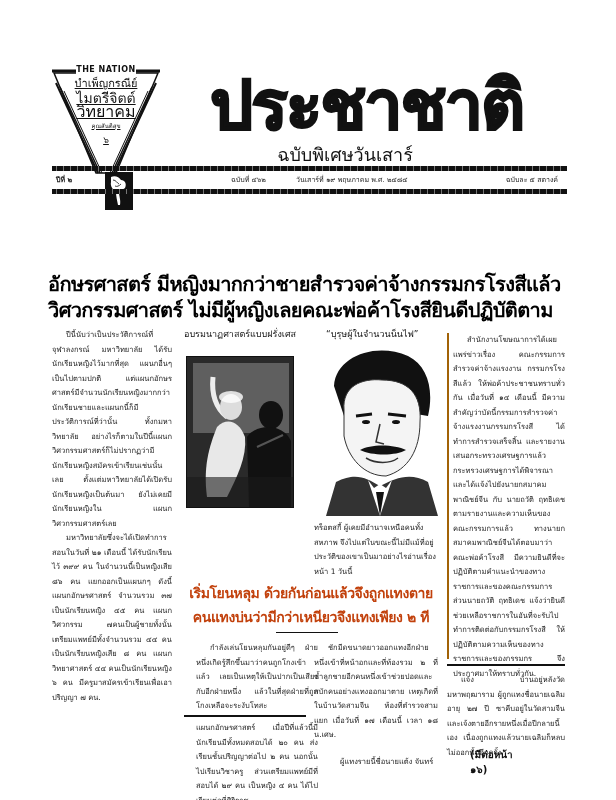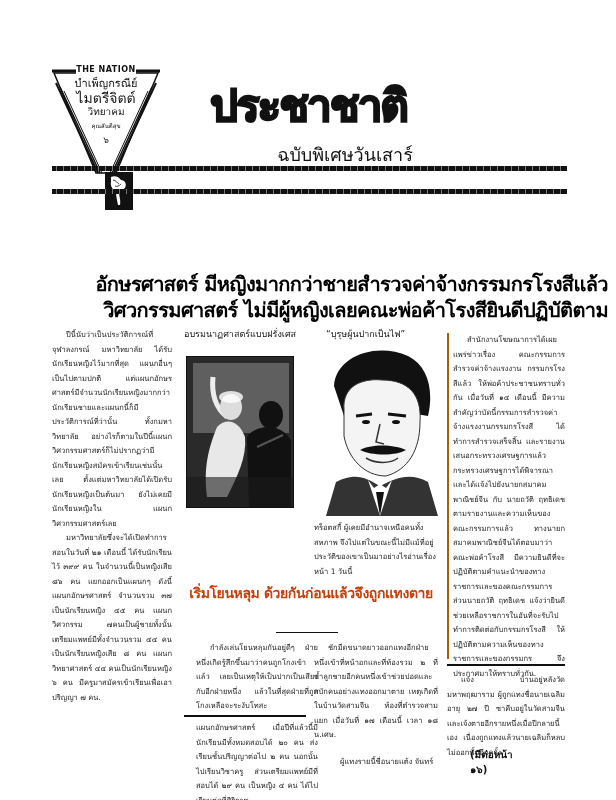--- a/index.html
+++ b/index.html
@@ -8,32 +8,32 @@
 
     .page { position: absolute; left: 0; top: 0; width: 529px; height: 800px; background: #fff; }
 
     
     .funnel { position: absolute; left: 52px; top: 65px; width: 108px; height: 110px; }
     .funnel svg { position: absolute; left: 0; top: 0; }
     .funnel-top { position: absolute; left: 0; top: 0; width: 108px; text-align: center;
       font: bold 8px "DejaVu Sans", sans-serif; letter-spacing: 0.5px; }
     .funnel-lines { position: absolute; left: 20px; top: 12px; width: 68px; text-align: center;
       font-family: "DejaVu Serif", serif; color: #111; }
-    .funnel-lines div { line-height: 14px; }
+    .funnel-lines div { line-height: 14px; text-decoration: underline; }
     .fl1 { font-size: 11px; }
     .fl2 { font-size: 14px; }
-    .fl3 { font-size: 10px; }
+    .fl3 { font-size: 16px; }
     .fl4 { font-size: 6px; }
     .fl5 { font-size: 9px; }
 
     .map-box { position: absolute; left: 105px; top: 172px; width: 28px; height: 38px;
       border: 2px solid #111; background: #fff; overflow: hidden; }
 
     .title { position: absolute; left: 210px; top: 66px; width: 285px; height: 90px;
-      font-family: "DejaVu Sans", sans-serif; font-weight: bold; font-size: 44px;
+      font-family: "DejaVu Sans", sans-serif; font-weight: bold; font-size: 68px;
       line-height: 80px; color: #111; letter-spacing: -2px;
       -webkit-text-stroke: 2px #111; white-space: nowrap; }
     .subtitle { position: absolute; left: 235px; top: 140px; width: 220px; text-align: center;
       font: 18px "DejaVu Sans", sans-serif; color: #111; }
 
     .rule { position: absolute; left: 52px; width: 515px; height: 5px;
       background: repeating-linear-gradient(90deg, #111 0 4px, #777 4px 5px, #111 5px 7px); }
     .rule.r1 { top: 166px; }
     .rule.r2 { top: 189px; }
 
@@ -41,21 +41,21 @@
       font: 7px "DejaVu Sans", sans-serif; color: #222; }
     .dateline span { position: absolute; top: 0; white-space: nowrap; }
     .dl-year { left: 0; font-weight: bold; }
     .dl-issue { left: 175px; }
     .dl-date { left: 240px; }
     .dl-price { right: 6px; }
 
     
     .hl1 { position: absolute; left: 48px; top: 222px; width: 560px; text-align: center;
       font: bold 30px "DejaVu Serif", serif; letter-spacing: -0.5px; color: #000; white-space: nowrap; }
-    .hl2, .hl3 { position: absolute; left: 48px; width: 560px; text-align: right;
+    .hl2, .hl3 { position: absolute; left: 48px; width: 560px; text-align: left;
       font: bold 20px "DejaVu Serif", serif; color: #000; white-space: nowrap; letter-spacing: -0.6px; }
     .hl2 { top: 268px; }
     .hl3 { top: 294px; }
 
     
     .col { position: absolute; font: 7.5px "DejaVu Sans", sans-serif; line-height: 14.5px; color: #1a1a1a;
       text-align: justify; }
     .col p { text-indent: 14px; }
     .col-left { left: 52px; top: 328px; width: 120px; height: 440px; }
     .col-right { left: 447px; top: 333px; width: 118px; height: 326px; border-left: 2px solid #a16207; padding-left: 4px; }
@@ -119,32 +119,38 @@
       <rect x="0" y="0" width="24" height="34" fill="#111"></rect>
       <path d="M4,3 C8,1 12,3 14,6 C18,6 20,10 18,14 C16,16 14,15 12,18 C12,22 14,26 13,31 L11,31 C10,26 9,22 9,18 C6,16 3,12 4,8 Z" fill="#fff"></path>
       <path d="M6,6 C9,6 10,9 12,10 M8,12 C10,13 12,12 14,10" stroke="#111" stroke-width="0.8" fill="none"></path>
     </svg>
   </div>
 
   <div class="title">ประชาชาติ</div>
   <div class="subtitle">ฉบับพิเศษวันเสาร์</div>
 
   <div class="rule r1"></div>
+  <div class="dateline">
+    <span class="dl-year">ปีที่ ๒</span>
+    <span class="dl-issue">ฉบับที่ ๔๖๒</span>
+    <span class="dl-date">วันเสาร์ที่ ๑๙ พฤษภาคม พ.ศ. ๒๔๘๔</span>
+    <span class="dl-price">ฉบับละ ๕ สตางค์</span>
+  </div>
   <div class="rule r2"></div>
 
   <div class="hl2">อักษรศาสตร์ มีหญิงมากกว่าชายสำรวจค่าจ้างกรรมกรโรงสีแล้ว</div>
   <div class="hl3">วิศวกรรมศาสตร์ ไม่มีผู้หญิงเลยคณะพ่อค้าโรงสียินดีปฏิบัติตาม</div>
 
   <div class="col col-left">
     <p>ปีนี้นับว่าเป็นประวัติการณ์ที่จุฬาลงกรณ์ มหาวิทยาลัย ได้รับนักเรียนหญิงไว้มากที่สุด แผนกอื่นๆเป็นไปตามปกติ แต่แผนกอักษรศาสตร์มีจำนวนนักเรียนหญิงมากกว่านักเรียนชายและแผนกนี้ก็มีประวัติการณ์ที่ว่านั้น ทั้งกมหาวิทยาลัย อย่างไรก็ตามในปีนี้แผนกวิศวกรรมศาสตร์ก็ไม่ปรากฏว่ามีนักเรียนหญิงสมัครเข้าเรียนเช่นนั้นเลย ตั้งแต่มหาวิทยาลัยได้เปิดรับนักเรียนหญิงเป็นต้นมา ยังไม่เคยมีนักเรียนหญิงใน แผนกวิศวกรรมศาสตร์เลย</p>
     <p>มหาวิทยาลัยซึ่งจะได้เปิดทำการสอนในวันที่ ๒๑ เดือนนี้ ได้รับนักเรียนไว้ ๓๙๙ คน ในจำนวนนี้เป็นหญิงเสีย ๘๖ คน แยกออกเป็นแผนกๆ ดังนี้ แผนกอักษรศาสตร์ จำนวนรวม ๓๗ เป็นนักเรียนหญิง ๔๕ คน แผนกวิศวกรรม ๗คนเป็นผู้ชายทั้งนั้น เตรียมแพทย์มีทั้งจำนวนรวม ๔๔ คนเป็นนักเรียนหญิงเสีย ๘ คน แผนกวิทยาศาสตร์ ๔๔ คนเป็นนักเรียนหญิง ๖ คน มีครูมาสมัครเข้าเรียนเพื่อเอาปริญญา ๗ คน.</p>
   </div>
 
   <div class="caption cap-left">อบรมนาฏศาสตร์แบบฝรั่งเศส</div>
-  <div class="caption cap-right">“บุรุษผู้นปากเป็นไฟ”</div>
+  <div class="caption cap-right">“บุรุษผู้ในจำนวนน็นไฟ”</div>
 
   <div class="photo-left">
     <svg width="108" height="152" viewBox="0 0 108 152">
       <rect width="108" height="152" fill="#2a2a2a"></rect>
       <rect x="6" y="6" width="96" height="70" fill="#8a8a8a" opacity="0.55"></rect>
       <path d="M26,20 C24,40 30,52 40,60" stroke="#eee" stroke-width="5" fill="none"></path>
       <ellipse cx="44" cy="50" rx="11" ry="13" fill="#ddd"></ellipse>
       <ellipse cx="44" cy="40" rx="12" ry="6" fill="#fff" opacity="0.8"></ellipse>
       <path d="M30,70 C40,60 52,64 58,80 C60,100 50,120 40,140 L20,140 C16,110 22,90 30,70 Z" fill="#e8e8e8"></path>
       <ellipse cx="84" cy="58" rx="12" ry="14" fill="#111"></ellipse>
@@ -166,20 +172,21 @@
       <path d="M50,112 C60,118 74,118 82,112" stroke="#333" stroke-width="1.5" fill="none"></path>
       <path d="M10,170 L20,136 C40,126 50,132 64,140 C80,132 94,126 112,136 L122,170 Z" fill="#333"></path>
       <path d="M52,134 L64,170 L76,134 L70,142 L64,138 L58,142 Z" fill="#fff"></path>
       <path d="M60,146 L64,170 L68,146 Z" fill="#111"></path>
     </svg>
   </div>
 
   <div class="caption-block cb-right">ทร็อตสกี้ ผู้เคยมีอำนาจเหนือคนทั้งสหภาพ จึงไปแต่ในขณะนี้ไม่มีแม้ที่อยู่ ประวัติของเขาเป็นมาอย่างไรอ่านเรื่องหน้า 1 วันนี้</div>
 
   <div class="subhead sh1">เริ่มโยนหลุม ด้วยกันก่อนแล้วจึงถูกแทงตาย</div>
+  <div class="subhead sh2">คนแทงบ่นว่ามีกว่าเหนียวจึงแทงเพียง ๒ ที</div>
   <div class="sh-rule"></div>
 
   <div class="col col-mid-a">
     <p>กำลังเล่นโยนหลุมกันอยู่ดีๆ ฝ่ายหนึ่งเกิดรู้สึกขึ้นมาว่าคนถูกโกงเข้าแล้ว เลยเป็นเหตุให้เป็นปากเป็นเสียงกับอีกฝ่ายหนึ่ง แล้วในที่สุดฝ่ายที่ถูกโกงเหลือจะระงับโทสะ</p>
   </div>
   <div class="mid-rule"></div>
   <div class="col col-mid-a" style="top:721px; height:60px;">
     <p style="text-indent:0">แผนกอักษรศาสตร์ เมื่อปีที่แล้วนี้มีนักเรียนมีทั้งหมดสอบได้ ๒๐ คน ส่งเรียนชั้นปริญญาต่อไป ๒ คน นอกนั้นไปเรียนวิชาครู ส่วนเตรียมแพทย์มีที่สอบได้ ๒๙ คน เป็นหญิง ๔ คน ได้ไปเรียนต่อที่ศิริราช.</p>
   </div>
   <div class="col col-mid-b">

